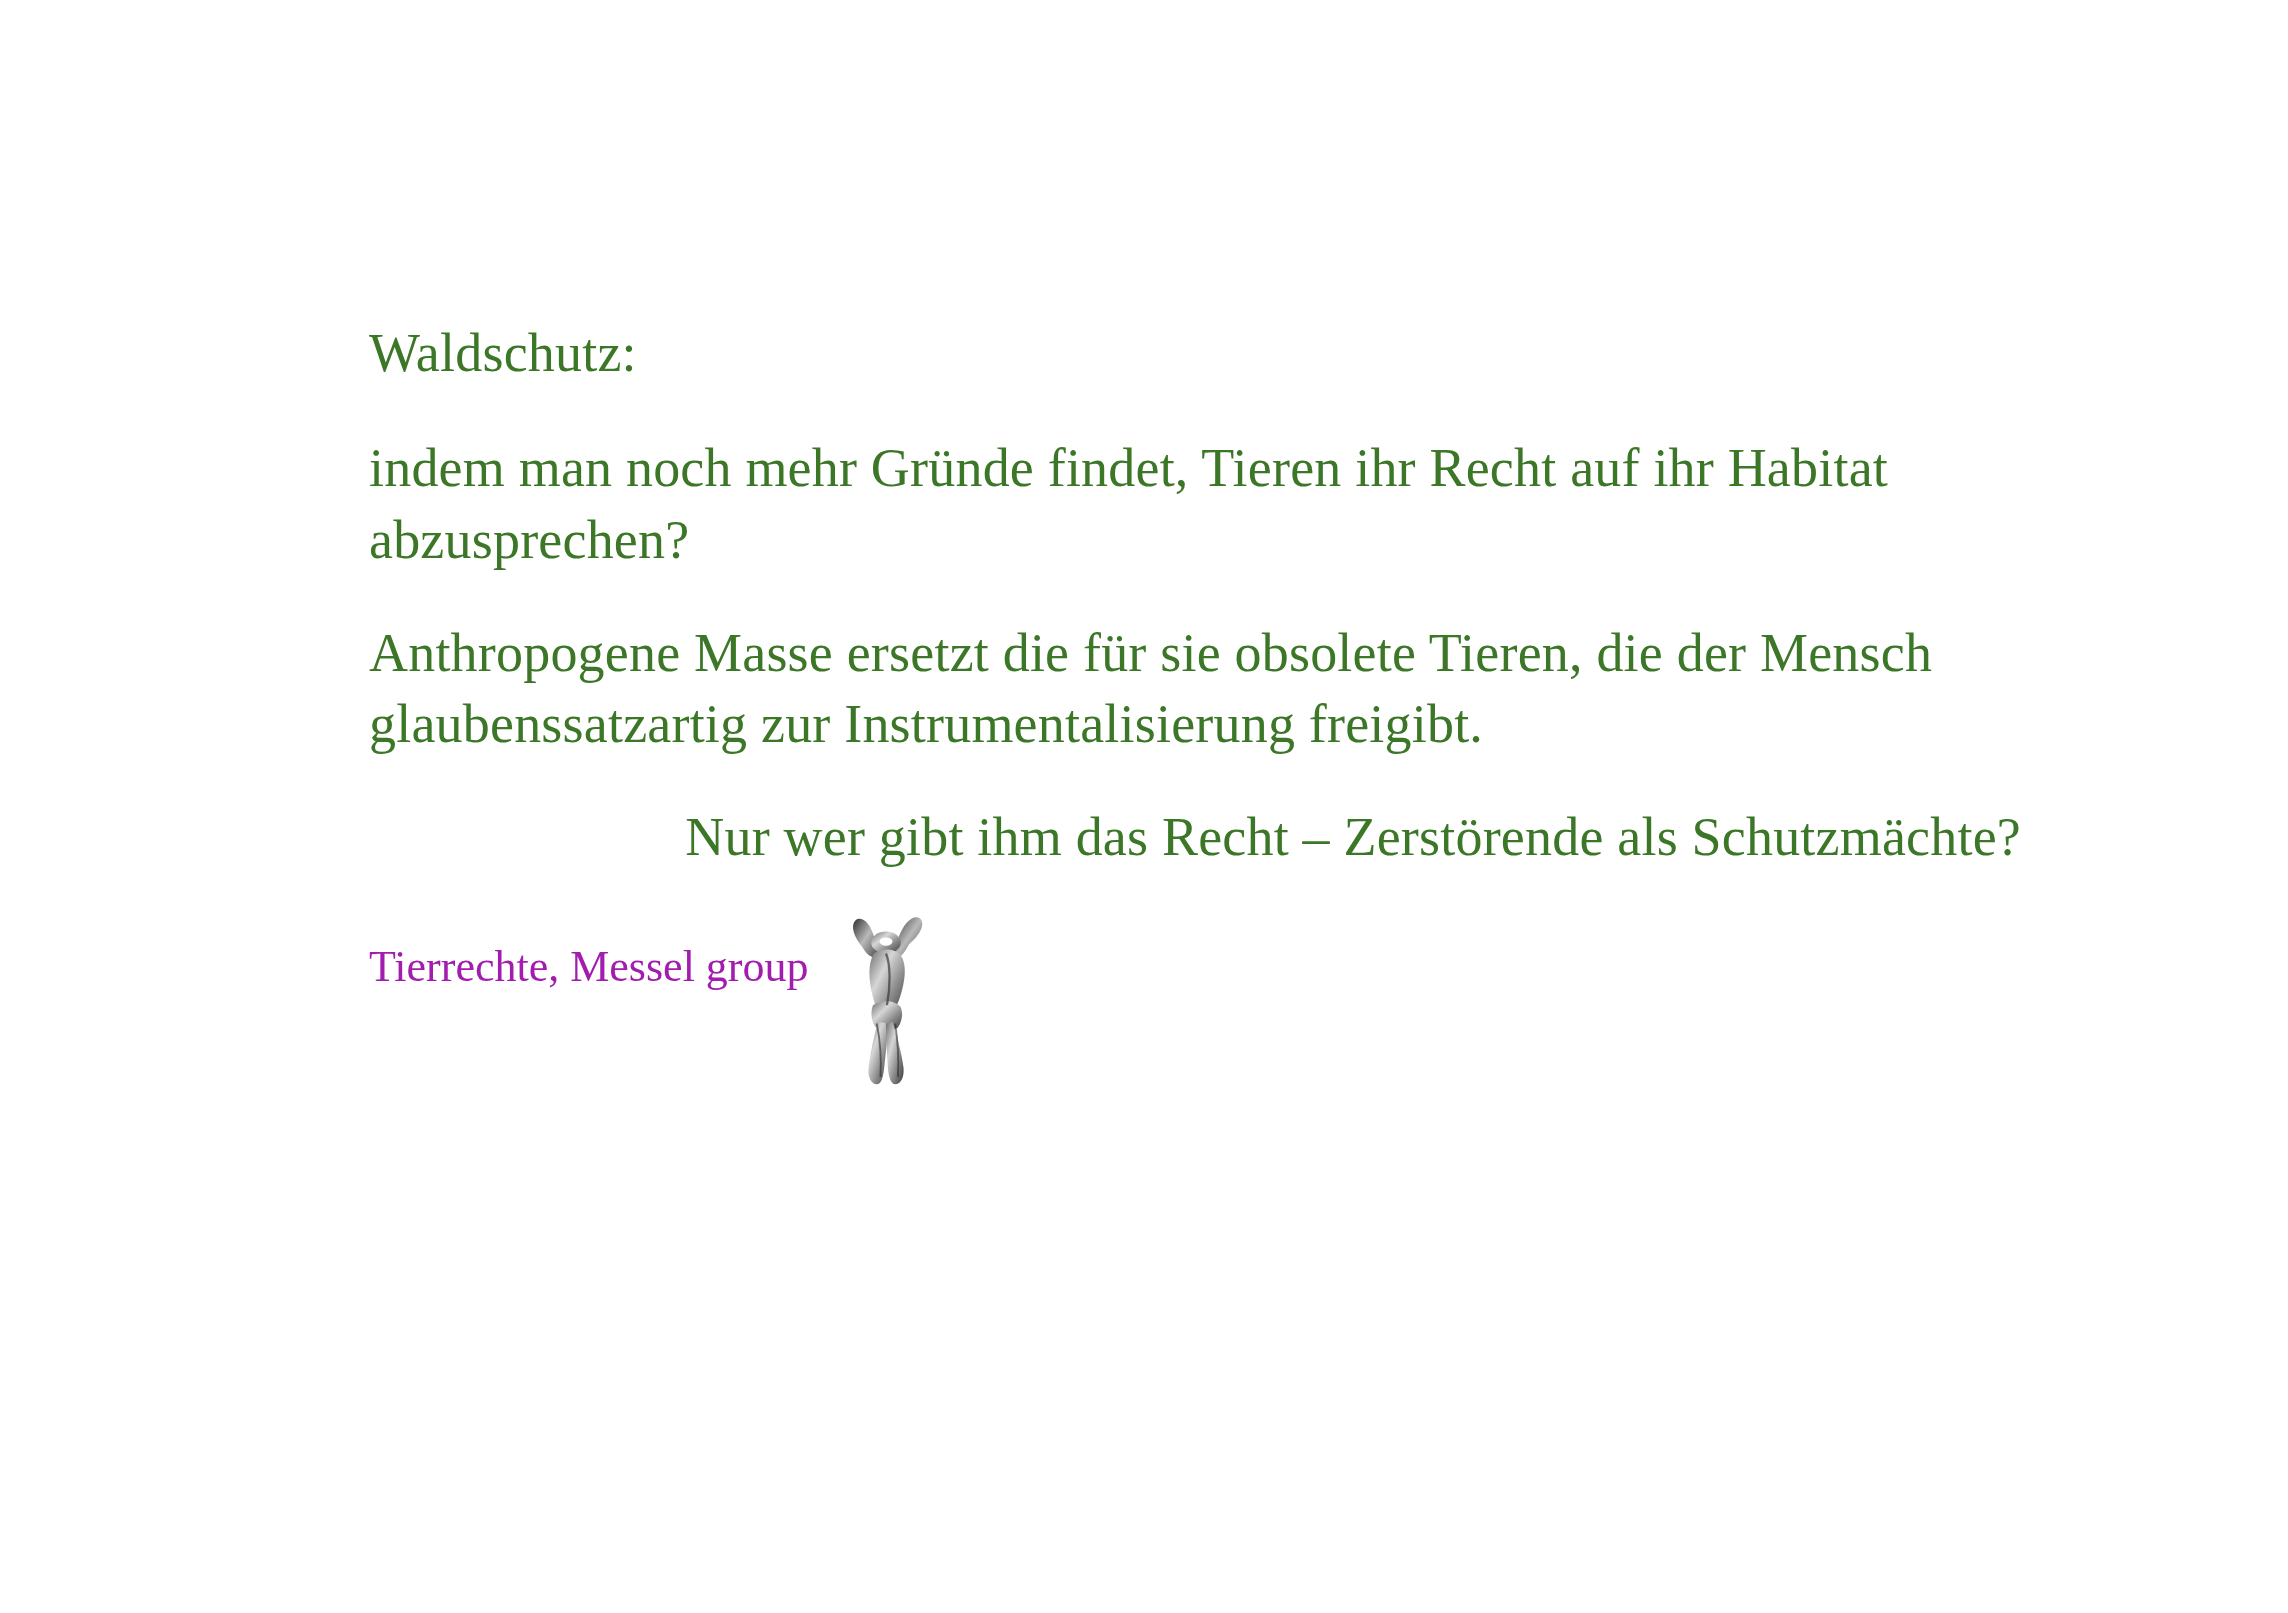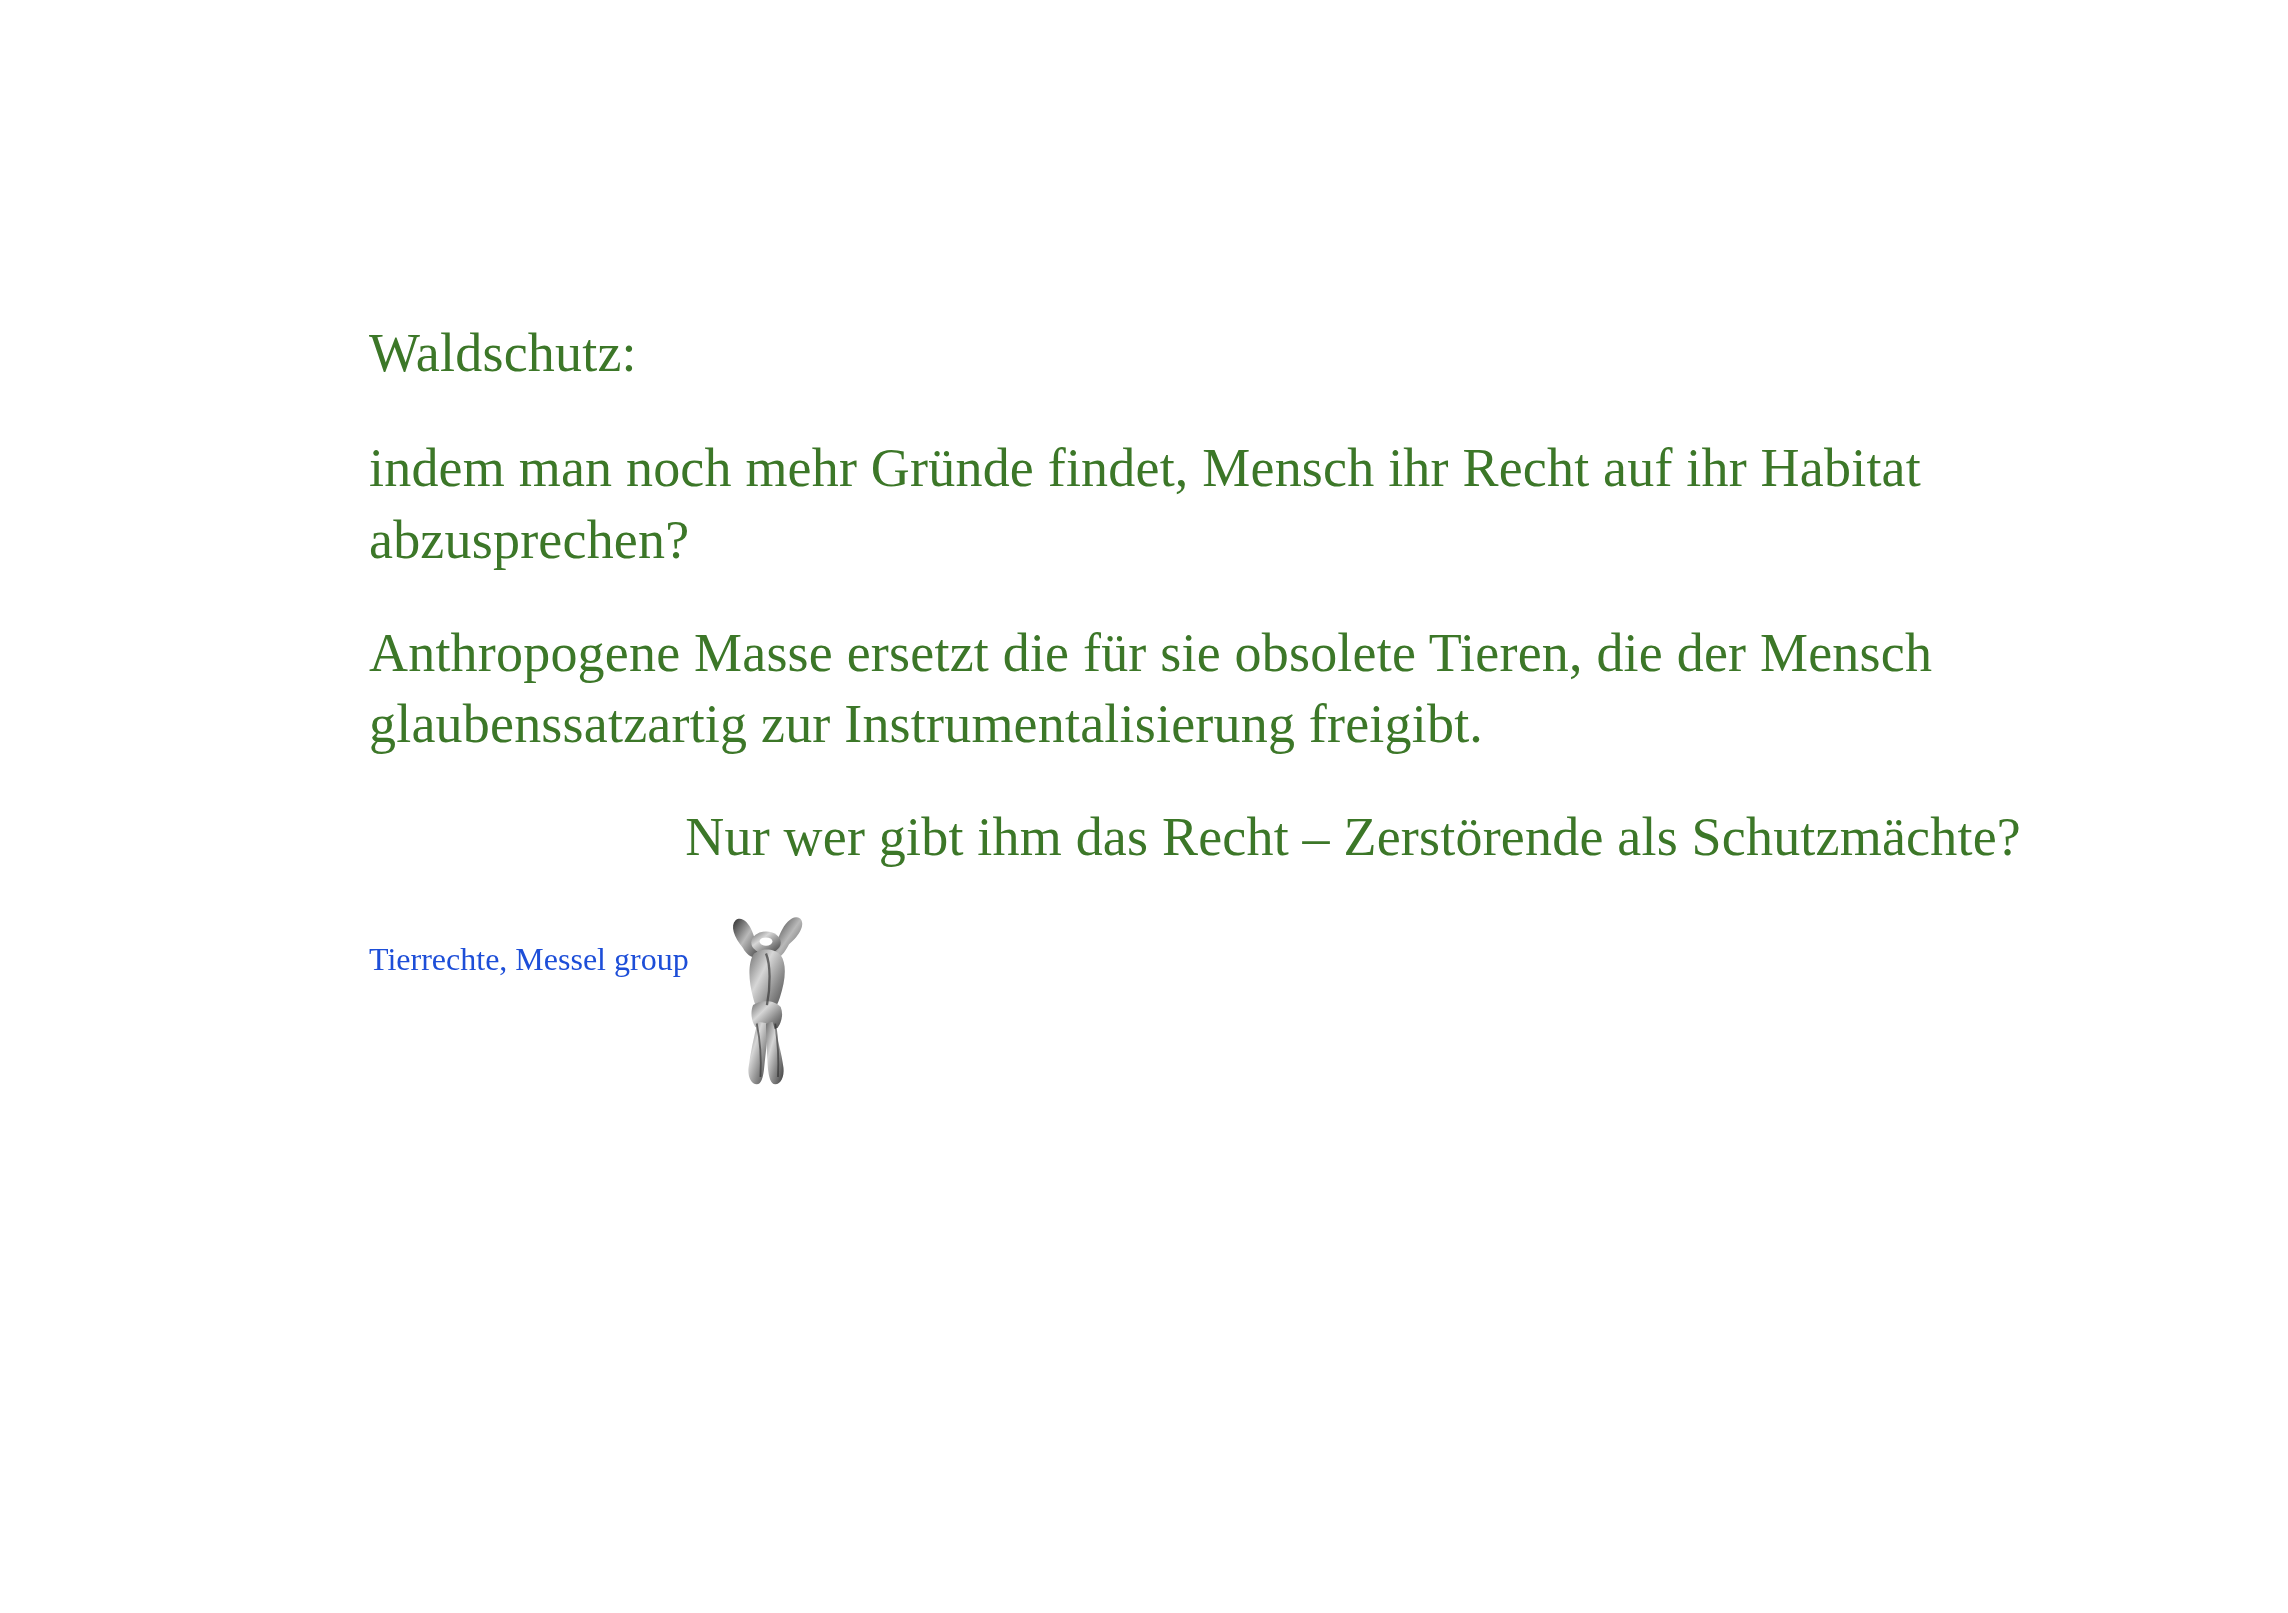--- a/index.html
+++ b/index.html
@@ -41,22 +41,22 @@
   .para.tight {
     margin-bottom: 39px;
     text-align: right;
   }
   .signature-row {
     display: flex;
     align-items: flex-start;
     margin-top: 35px;
   }
   .signature {
-    color: #1d4ed8;
-    font-size: 32px;
+    color: #a21caf;
+    font-size: 44px;
     line-height: 1.25;
     font-family: "Liberation Serif", "DejaVu Serif", serif;
     white-space: nowrap;
     padding-top: 26px;
   }
   .logo {
     margin-left: 26px;
     width: 102px;
     height: 175px;
     flex: 0 0 auto;
@@ -68,21 +68,21 @@
   }
 </style>
 </head>
 <body>
 
 <div class="page">
   <div class="content">
 
     <p class="para heading">Waldschutz:</p>
 
-    <p class="para">indem man noch mehr Gründe findet, Mensch ihr Recht auf ihr Habitat abzusprechen?</p>
+    <p class="para">indem man noch mehr Gründe findet, Tieren ihr Recht auf ihr Habitat abzusprechen?</p>
 
 
     <p class="para">Anthropogene Masse ersetzt die für sie obsolete Tieren, die der Mensch glaubenssatzartig zur Instrumentalisierung freigibt.</p>
 
     <p class="para tight">Nur wer gibt ihm das Recht – Zerstörende als Schutzmächte?</p>
 
     <div class="signature-row">
       <span class="signature">Tierrechte, Messel group</span>
       <span class="logo">
         <svg viewBox="0 0 110 190" xmlns="http://www.w3.org/2000/svg" aria-hidden="true">

